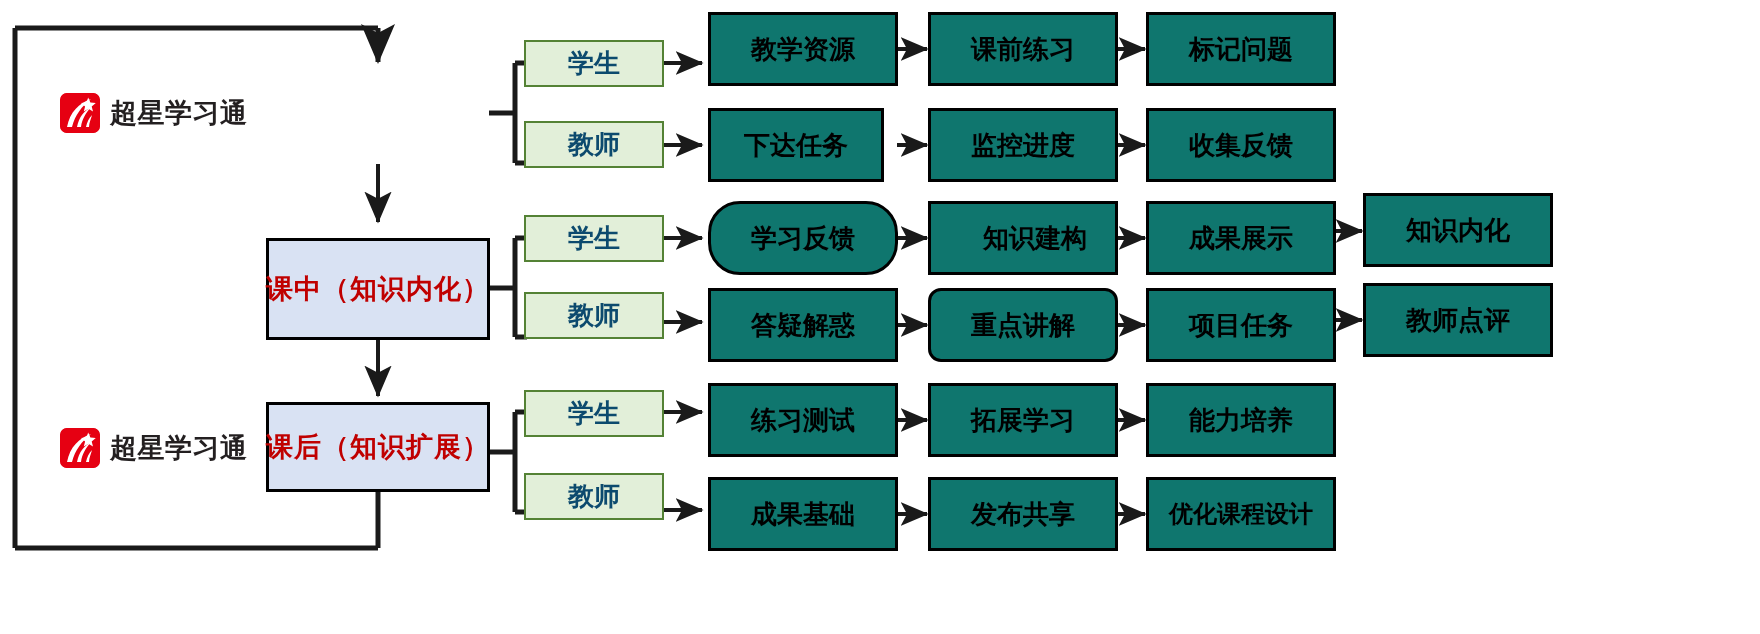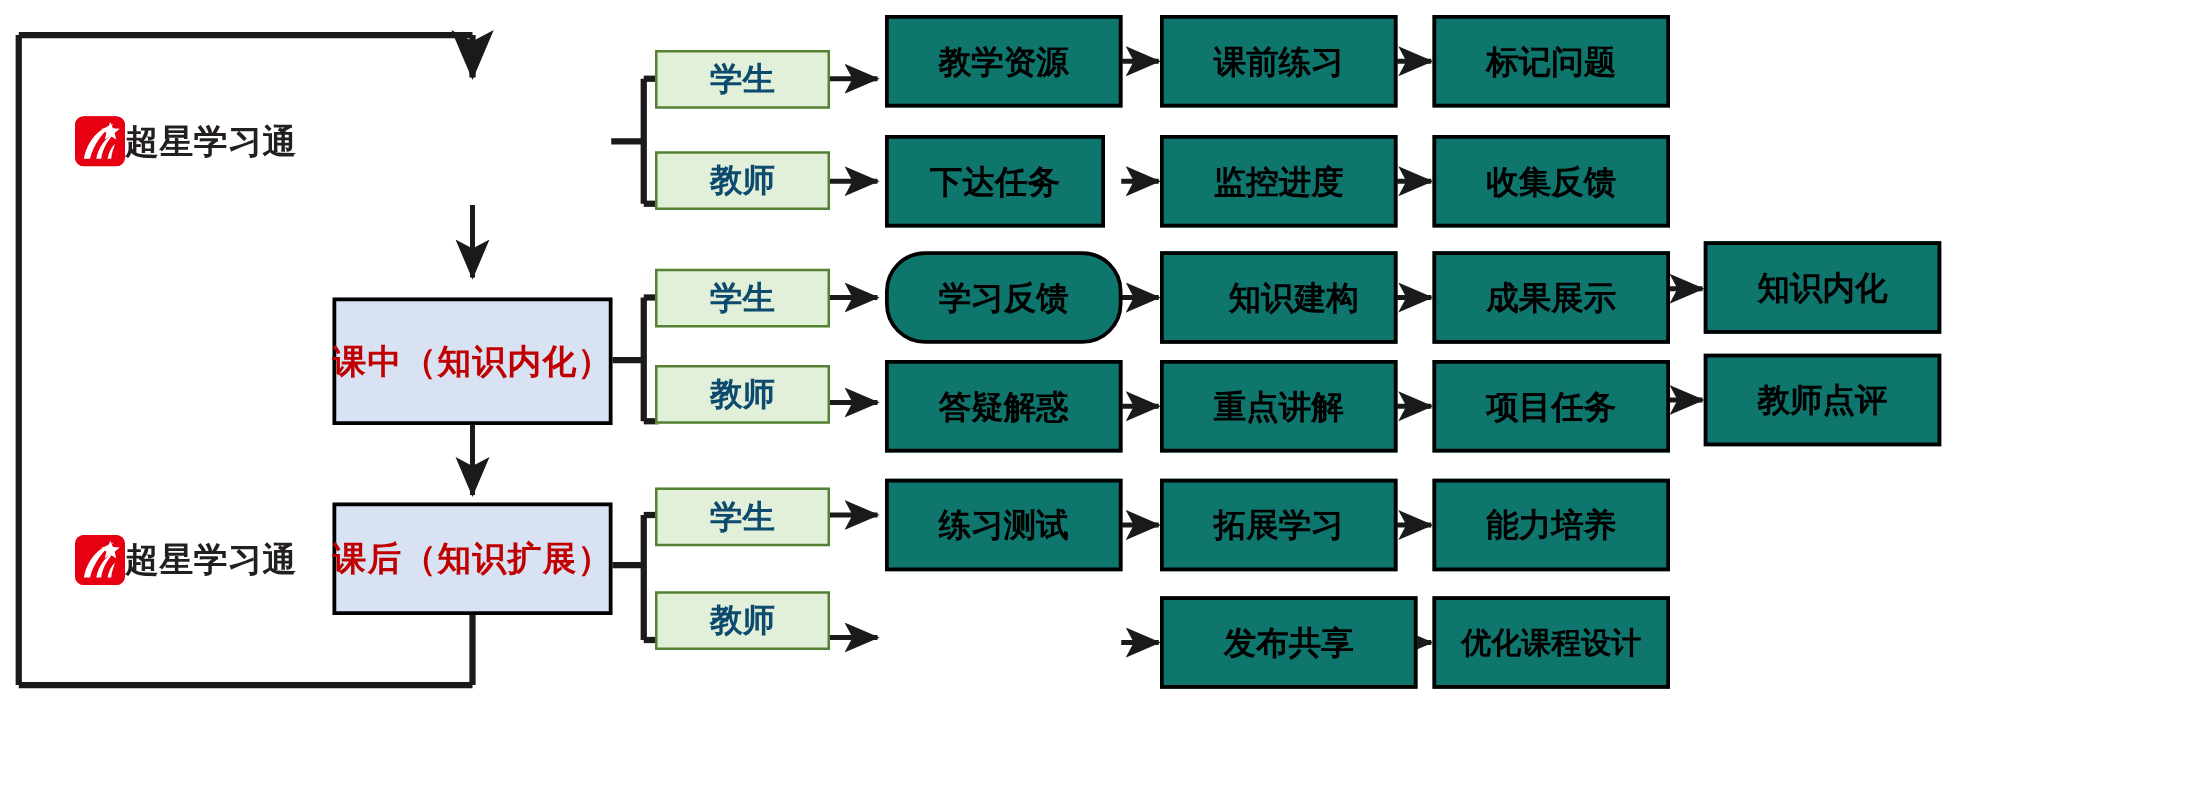--- a/index.html
+++ b/index.html
@@ -58,20 +58,21 @@
     color: #000000;
     font-size: 26px;
     font-weight: 600;
     white-space: nowrap;
   }
 
   
   .brand {
     display: flex;
     align-items: center;
+    gap: 10px;
   }
   .brand-mark {
     width: 40px;
     height: 40px;
     border-radius: 7px;
     background: #e60012;
     position: relative;
     overflow: hidden;
     flex: 0 0 auto;
   }
@@ -260,40 +261,43 @@
   <div class="abs step-box" style="left:1146px; top:201px; width:190px; height:74px;">
     <span>成果展示</span>
   </div>
   <div class="abs step-box" style="left:1363px; top:193px; width:190px; height:74px;">
     <span>知识内化</span>
   </div>
 
   <div class="abs step-box" style="left:708px; top:288px; width:190px; height:74px;">
     <span>答疑解惑</span>
   </div>
-  <div class="abs step-box" style="left:928px; top:288px; width:190px; height:74px;">
+  <div class="abs step-box" style="left:928px; top:288px; width:190px; height:74px;border-radius:13px;">
     <span>重点讲解</span>
   </div>
   <div class="abs step-box" style="left:1146px; top:288px; width:190px; height:74px;">
     <span>项目任务</span>
   </div>
   <div class="abs step-box" style="left:1363px; top:283px; width:190px; height:74px;">
     <span>教师点评</span>
   </div>
 
   <div class="abs step-box" style="left:708px; top:383px; width:190px; height:74px;">
     <span>练习测试</span>
   </div>
   <div class="abs step-box" style="left:928px; top:383px; width:190px; height:74px;">
     <span>拓展学习</span>
   </div>
   <div class="abs step-box" style="left:1146px; top:383px; width:190px; height:74px;">
     <span>能力培养</span>
   </div>
 
-  <div class="abs step-box" style="left:928px; top:477px; width:206px; height:74px;">
+  <div class="abs step-box" style="left:708px; top:477px; width:190px; height:74px;">
+    <span>成果基础</span>
+  </div>
+  <div class="abs step-box" style="left:928px; top:477px; width:190px; height:74px;">
     <span>发布共享</span>
   </div>
   <div class="abs step-box" style="left:1146px; top:477px; width:190px; height:74px;">
     <span style="font-size:24px;">优化课程设计</span>
   </div>
 
 </div>
 
 </body></html>

